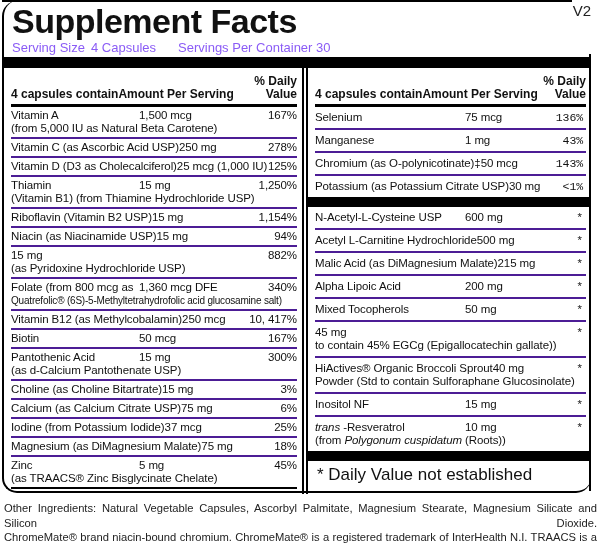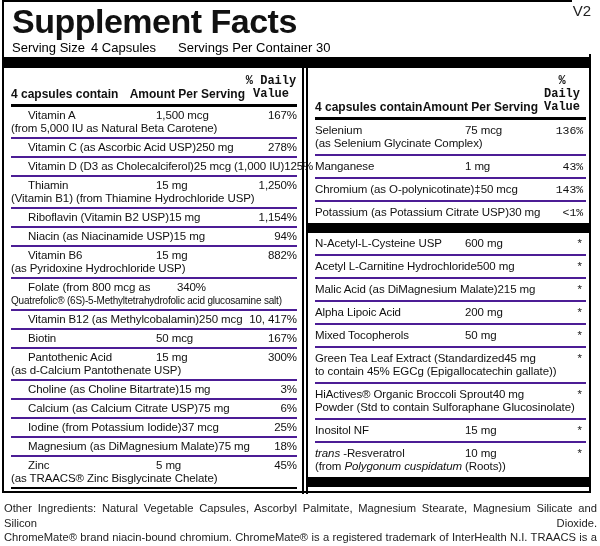--- a/index.html
+++ b/index.html
@@ -2,50 +2,50 @@
 <html><head>
 <meta charset="utf-8">
 <style>
   html,body{margin:0;padding:0;background:#fff;}
   .page{
     position:relative;width:600px;height:546px;background:#fff;
     font-family:"Liberation Sans","DejaVu Sans",sans-serif;color:#111;overflow:hidden;
   }
   .v2{position:absolute;top:2px;right:9px;font-size:15px;color:#222;}
   .box{position:absolute;left:2px;top:1px;width:589px;height:492px;
-       border-left:2px solid #000;border-bottom:2px solid #000;box-sizing:border-box;}
+       border-left:2px solid #000;border-bottom:2px solid #000;box-sizing:border-box;border-radius:15px;}
   .top-rule{position:absolute;left:-2px;top:-1px;width:570px;height:2px;background:#000;}
   .right-rule{position:absolute;right:0;top:53px;bottom:0;width:2px;background:#000;}
   .title{margin:3px 0 0 8px;font-size:34px;font-weight:bold;letter-spacing:-0.5px;line-height:1.0;}
-  .serving-line{margin:2px 0 2px 8px;font-size:13px;color:#000000;}
+  .serving-line{margin:2px 0 2px 8px;font-size:13px;color:#8b5cf6;}
   .serving-line .sv{margin-left:6px;}
   .serving-line .spc{margin-left:22px;}
   .bar{height:11px;background:#000;}
   .main-bar{width:587px;}
   .cols{display:flex;height:426px;overflow:hidden;}
   .col{box-sizing:border-box;}
   .col-left{width:300px;border-right:2px solid #000;padding:0 5px 0 7px;}
   .col-right{flex:1;border-left:2px solid #000;margin-left:2px;padding:0 5px 0 7px;}
   .thead{display:flex;align-items:flex-end;padding:7px 0 3px;border-bottom:3px solid #000;
          font-weight:bold;font-size:12px;line-height:13px;}
   .thead .hname{flex:0 0 auto;}
-  .thead .hamt{flex:1;text-align:right;}
-  .thead .hdv{text-align:center;font-family:Liberation Mono, monospace;}
+  .thead .hamt{flex:1;text-align:left;}
+  .thead .hdv{text-align:right;}
   .col-left .hdv{width:52px;}
   .col-right .hdv{width:48px;}
   .nrow{border-top:2px solid #4c1d95;font-size:11.5px;line-height:13px;letter-spacing:-0.1px;}
   .col-left .nrow{padding:2px 0;}
   .col-right .nrow{padding:4px 0;}
   .rows .nrow:first-child{border-top:none;}
   .colbar + .nrow{border-top:none;}
   .colbar{height:10px;margin:0 -5px 0 -7px;}
   [data-rows="left_table"] .nrow:last-child{border-bottom:2px solid #000;}
   .line1{display:flex;align-items:baseline;}
   .nname{flex:0 0 auto;white-space:nowrap;}
-  .col-left .nname{min-width:128px;margin-left:17px;}
+  .col-left .nname{min-width:128px;}
   .col-right .nname{min-width:150px;}
   .amt{flex:1;text-align:left;white-space:nowrap;}
   .dv{text-align:right;white-space:nowrap;}
   .col-left .dv{width:50px;}
   .col-right .dv{width:38px;padding-right:3px;font-family:Liberation Mono, monospace;}
   .nsub{white-space:nowrap;}
   .nsub.small{font-size:10px;letter-spacing:-0.2px;}
   .footnote{font-size:17px;padding:4px 0 0 2px;}
   .footer{position:absolute;left:4px;right:3px;top:501px;font-size:11.2px;line-height:1.3;color:#222;}
   .footer .jline{text-align:justify;text-align-last:justify;}
@@ -116,29 +116,29 @@
             </div>
             <div class="nrow">
               <div class="line1">
                 <span class="nname">Niacin (as Niacinamide USP)</span>
                 <span class="amt">15 mg</span>
                 <span class="dv">94%</span>
               </div>
             </div>
             <div class="nrow">
               <div class="line1">
-                <span class="nname">Vitamin B6</span>
                 <span class="amt">15 mg</span>
                 <span class="dv">882%</span>
               </div>
               <div class="nsub">(as Pyridoxine Hydrochloride USP)</div>
             </div>
             <div class="nrow">
               <div class="line1">
                 <span class="nname">Folate (from 800 mcg as</span>
+                <span class="amt">1,360 mcg DFE</span>
                 <span class="dv">340%</span>
               </div>
               <div class="nsub small">Quatrefolic® (6S)-5-Methyltetrahydrofolic acid glucosamine salt)</div>
             </div>
             <div class="nrow">
               <div class="line1">
                 <span class="nname">Vitamin B12 (as Methylcobalamin)</span>
                 <span class="amt">250 mcg</span>
                 <span class="dv">10, 417%</span>
               </div>
@@ -203,21 +203,20 @@
           <span class="hamt">Amount Per Serving</span>
           <span class="hdv">% Daily Value</span>
         </div>
         <div class="rows" data-rows="right_table">
             <div class="nrow">
               <div class="line1">
                 <span class="nname">Selenium</span>
                 <span class="amt">75 mcg</span>
                 <span class="dv">136%</span>
               </div>
-              <div class="nsub">(as Selenium Glycinate Complex)</div>
             </div>
             <div class="nrow">
               <div class="line1">
                 <span class="nname">Manganese</span>
                 <span class="amt">1 mg</span>
                 <span class="dv">43%</span>
               </div>
             </div>
             <div class="nrow">
               <div class="line1">
@@ -264,21 +263,20 @@
             </div>
             <div class="nrow">
               <div class="line1">
                 <span class="nname">Mixed Tocopherols</span>
                 <span class="amt">50 mg</span>
                 <span class="dv">*</span>
               </div>
             </div>
             <div class="nrow">
               <div class="line1">
-                <span class="nname">Green Tea Leaf Extract (Standardized</span>
                 <span class="amt">45 mg</span>
                 <span class="dv">*</span>
               </div>
               <div class="nsub">to contain 45% EGCg (Epigallocatechin gallate))</div>
             </div>
             <div class="nrow">
               <div class="line1">
                 <span class="nname">HiActives® Organic Broccoli Sprout</span>
                 <span class="amt">40 mg</span>
                 <span class="dv">*</span>

